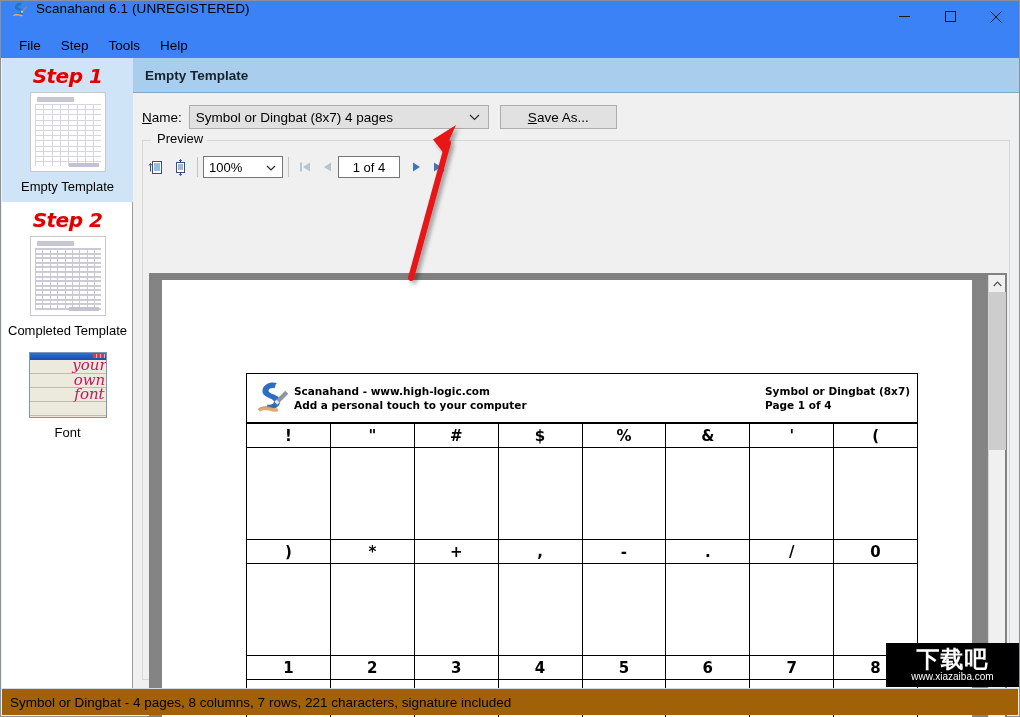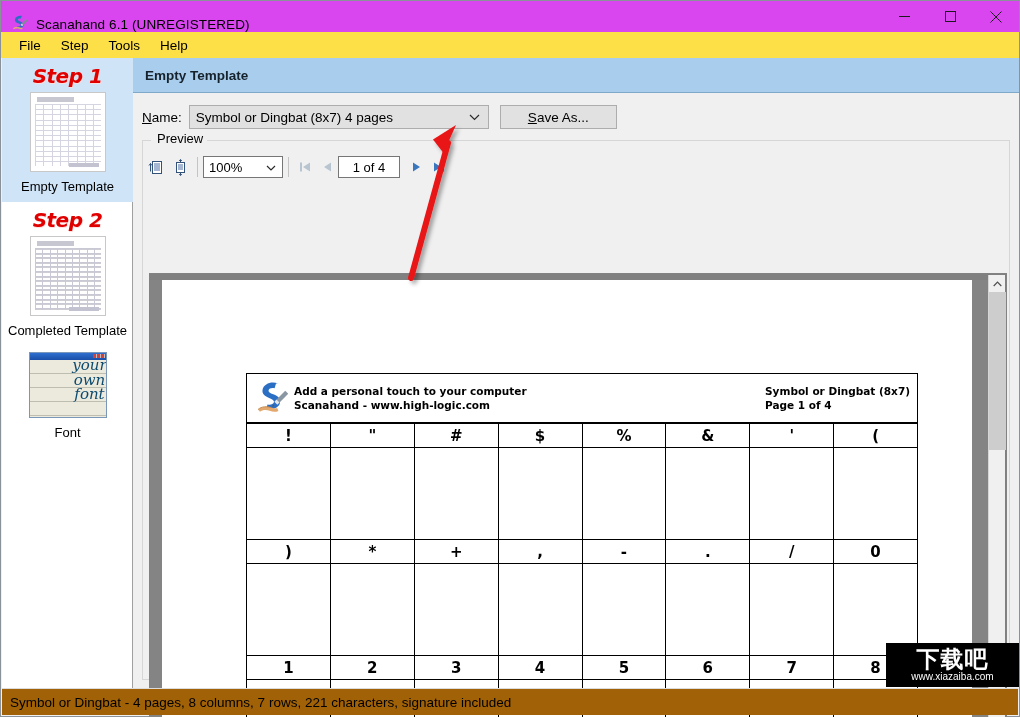--- a/index.html
+++ b/index.html
@@ -14,42 +14,42 @@
     position: relative;
     width: 1020px; height: 717px;
     background: #f0f0f0;
     border: 1px solid #8a9199;
   }
 
   
   #titlebar {
     position: absolute; left: 0; top: 0;
     width: 1018px; height: 31px;
-    background: #d946ef;
-    display: flex; align-items: flex-end;
+    background: #3b82f6;
+    display: flex; align-items: flex-start;
   }
   #title-icon {
     width: 18px; height: 18px; margin-left: 9px; margin-right: 8px;
     flex: 0 0 auto; position: relative;
   }
   #title-text {
     font-size: 13.5px; color: #000; letter-spacing: 0.1px;
   }
   .win-btns { position: absolute; right: 0; top: 0; display: flex; height: 31px; }
   .win-btn {
     width: 46px; height: 31px;
     display: flex; align-items: center; justify-content: center;
   }
   .win-btn svg { display: block; }
 
   
   #menubar {
     position: absolute; left: 0; top: 31px;
     width: 1018px; height: 26px;
-    background: #fde047;
+    background: #3b82f6;
     display: flex; align-items: center; padding-left: 8px;
   }
   .menu-item {
     font-size: 13.5px; color: #000;
     padding: 3px 10px;
   }
 
   
   #sidebar {
     position: absolute; left: 1px; top: 57px;
@@ -126,21 +126,21 @@
   }
   .font-thumb .ft-rules {
     position: absolute; left: 0; top: 7px; right: 0; bottom: 0;
     background-image: repeating-linear-gradient(to bottom, transparent 0 13px, #bdbdb0 13px 14px);
   }
   .font-thumb .ft-words {
     position: absolute; left: 0; top: 5px; right: 0; bottom: 0;
     display: flex; flex-direction: column; align-items: center; justify-content: flex-start;
     font-family: "DejaVu Serif", serif;
     font-style: italic;
-    font-size: 15px; line-height: 14.6px; color: #0c4a6e; padding-left: 44px;
+    font-size: 15px; line-height: 14.6px; color: #be185d; padding-left: 44px;
   }
 
   
   #content {
     position: absolute; left: 132px; top: 57px;
     width: 886px; height: 631px;
     background: #f0f0f0;
   }
   #pane-header {
     position: absolute; left: 0; top: 0;
@@ -503,22 +503,22 @@
                   <svg width="34" height="38" viewBox="0 0 34 38">
                     <path d="M24 4.5c-6.4-2.6-14.2.2-15.4 6.1 -1 4.6 2.6 6.9 6.5 8.4 3.2 1.3 5.3 2.3 4.8 4.3 -.5 2.1-3.6 2.9-6.4 2.2l-1.1 4.1c6 1.7 12.6-1 13.6-5.9 1-4.6-2.9-6.9-6.8-8.4 -3.1-1.2-5.1-2.1-4.6-4 .4-1.9 3.2-2.7 6-2l1.4-4.8z" fill="#2a6fc4"></path>
                     <path d="M22.6 20.4l8.6-8.6 3 3 -8.6 8.6z" fill="#8b96a3"></path>
                     <path d="M20.3 22.7l2.3-2.3 3 3 -2.3 2.3z" fill="#e6e6e6"></path>
                     <path d="M19 25.5l1.3 1.3 -2.3.9z" fill="#555"></path>
                     <path d="M4 30.5c3.4-3.2 9.2-3.3 13.1-1.9 2.1.8 4.2 1.2 6.1.4l1.2 3c-2.9 1.4-6.1.8-8.8-.2 -3.4-1.3-7.4-1-9.6 1z" fill="#e3a86e"></path>
                     <path d="M4 30.5c3.4-3.2 9.2-3.3 13.1-1.9" fill="none" stroke="#c98c50" stroke-width="1"></path>
                   </svg>
                 </span>
                 <span id="doc-head-left">
+                  <div>Scanahand - www.high-logic.com</div>
                   <div>Add a personal touch to your computer</div>
-                  <div>Scanahand - www.high-logic.com</div>
                 </span>
                 <span id="doc-head-right">
                   <div>Symbol or Dingbat (8x7)</div>
                   <div>Page 1 of 4</div>
                 </span>
               </div>
 
               <div class="char-row">
                 <div class="cell">!</div>
                 <div class="cell">"</div>

